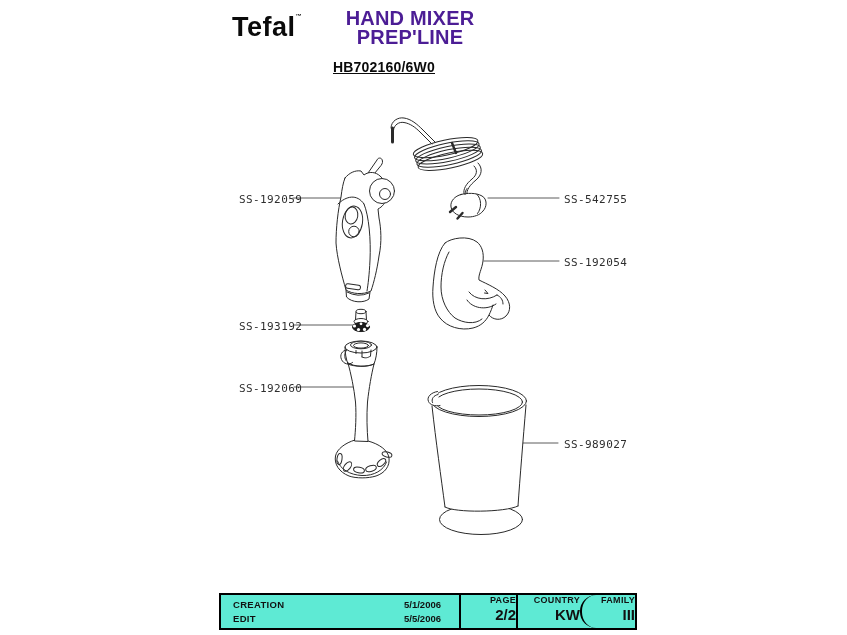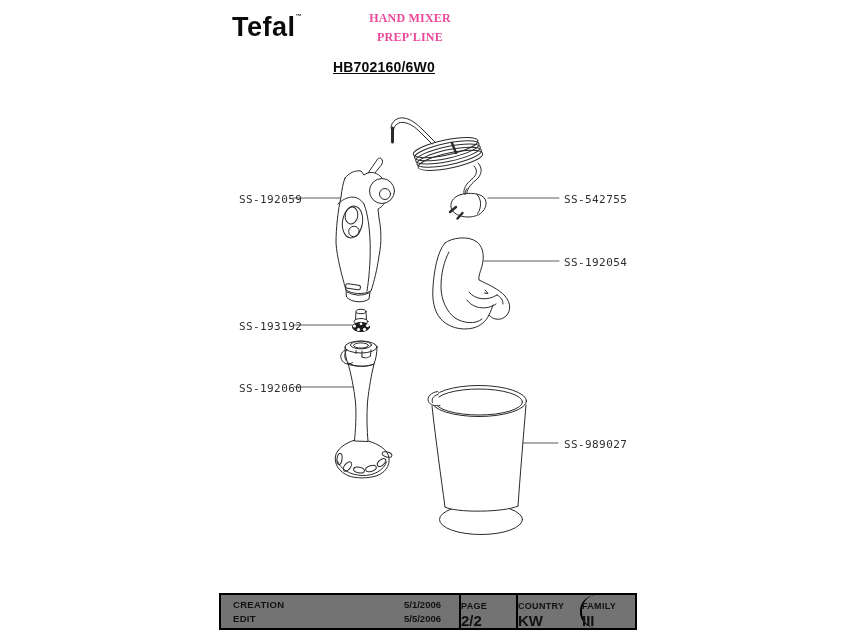--- a/index.html
+++ b/index.html
@@ -8,43 +8,43 @@
     font-family:"Liberation Sans",sans-serif;color:#111;
   }
   .brand{
     position:absolute;left:232px;top:12px;
     font-family:"Liberation Sans",sans-serif;font-weight:bold;
     font-size:27px;letter-spacing:0.5px;color:#0a0a0a;
   }
   .brand .tm{font-size:6px;vertical-align:18px;letter-spacing:0;}
   .title-block{
     position:absolute;left:310px;top:9px;width:200px;text-align:center;
-    font-weight:bold;font-size:12px;line-height:19px;letter-spacing:0.2px;color:#ec4899;font-family:Liberation Serif, serif;
+    font-weight:bold;font-size:20px;line-height:19px;letter-spacing:0.2px;color:#4c1d95;
   }
   .model{
     position:absolute;left:284px;top:59px;width:200px;text-align:center;
     font-weight:bold;font-size:14px;color:#0a0a0a;letter-spacing:0.2px;text-decoration:underline;
   }
   .part-label{
     position:absolute;
     font-family:"DejaVu Sans Mono","Liberation Mono",monospace;
     font-size:11px;letter-spacing:0.4px;color:#2d2d2d;white-space:nowrap;
   }
   svg.art{position:absolute;left:0;top:0;}
   
   .ftable{
     position:absolute;left:219px;top:593px;width:418px;height:37px;
-    border:2px solid #000;box-sizing:border-box;display:flex;background:#737373;
+    border:2px solid #000;box-sizing:border-box;display:flex;background:#5eead4;
   }
   .fcell{box-sizing:border-box;display:flex;flex-direction:column;justify-content:center;}
   .fwide{width:238px;padding:2px 0;}
   .fwide .frow{display:flex;justify-content:space-between;align-items:center;height:15px;}
   .fwide .flab{margin-left:12px;font-size:9.5px;font-weight:bold;letter-spacing:0.3px;}
   .fwide .fdate{margin-right:18px;font-size:9.5px;font-weight:bold;margin-left:24px;}
-  .fcol{border-left:2px solid #000;text-align:center;align-items:flex-start;justify-content:flex-start;padding-top:6px;}
+  .fcol{border-left:2px solid #000;text-align:center;align-items:flex-end;justify-content:flex-start;padding-top:0;}
   .fcol .fhead{font-size:9px;font-weight:bold;letter-spacing:0.3px;line-height:11px;}
   .fcol .fval{font-size:15px;font-weight:bold;line-height:17px;}
   .fpage{width:57px;}
   .fcountry{width:64px;}
   .ffamily{width:65px;flex:1;border-radius:16px;}
 </style>
 </head>
 <body>
 
 <div class="page">

